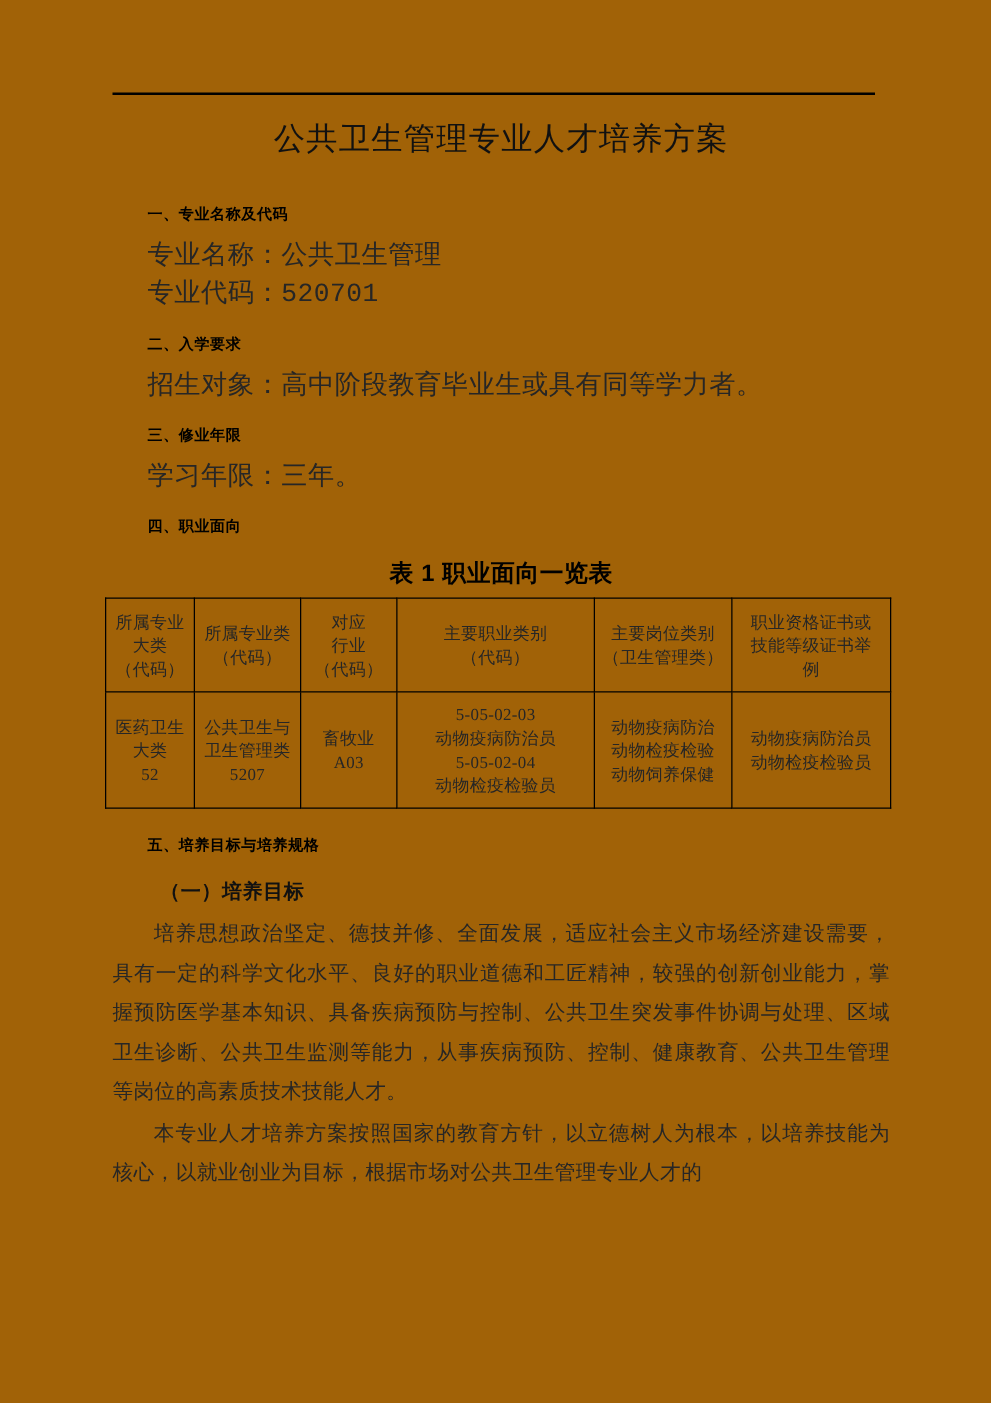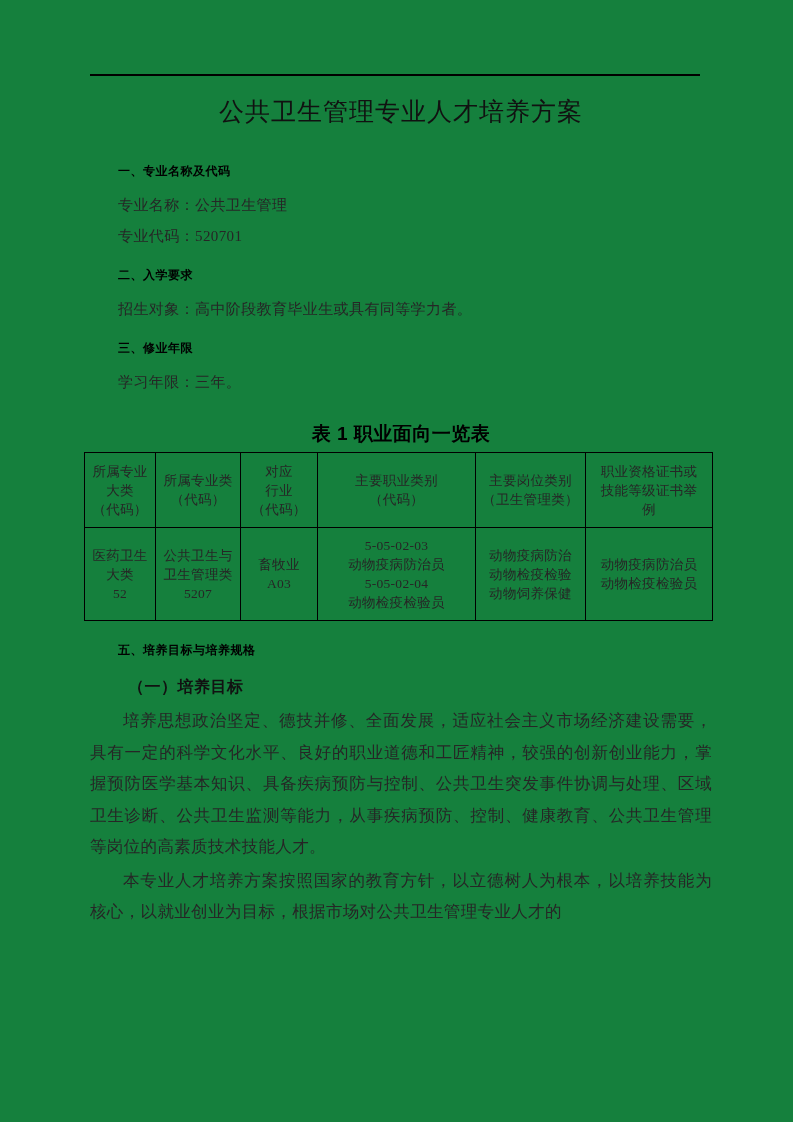--- a/index.html
+++ b/index.html
@@ -16,21 +16,21 @@
     font-family: "Liberation Serif", "DejaVu Serif", serif;
     color: #000000;
   }
 
   .page {
     position: absolute;
     left: 0;
     top: 0;
     width: 793px;
     height: 1122px;
-    background: #15803d;
+    background: #a16207;
   }
 
   
   .header-rule {
     position: absolute;
     left: 90px;
     top: 74px;
     width: 610px;
     height: 0;
     border-top: 2px solid #000;
@@ -75,22 +75,22 @@
     font-size: 16px;
     line-height: 26px;
     margin: 12px 0 4px 0;
     padding-left: 38px;
     letter-spacing: 0.5px;
     color: #111;
   }
 
   
   .body-line {
-    font-family: Liberation Serif, serif;
-    font-size: 15px;
+    font-family: Liberation Mono, monospace;
+    font-size: 21px;
     line-height: 31px;
     margin: 0;
     padding-left: 28px;
     color: #262626;
     letter-spacing: 0.4px;
   }
 
   .body-para {
     font-family: Liberation Serif, serif;
     font-size: 16.5px;
@@ -171,20 +171,21 @@
     <h2 class="sec-head">二、入学要求</h2>
     <p class="body-line">招生对象：高中阶段教育毕业生或具有同等学力者。</p>
 
     <div class="gap-sm"></div>
 
     <h2 class="sec-head">三、修业年限</h2>
     <p class="body-line">学习年限：三年。</p>
 
     <div class="gap-sm"></div>
 
+    <h2 class="sec-head">四、职业面向</h2>
 
     <div class="table-caption">表 1   职业面向一览表</div>
 
     <table class="job-table">
       <colgroup>
         <col class="col1">
           <col class="col2">
           <col class="col3">
         <col class="col4">
           <col class="col5">

